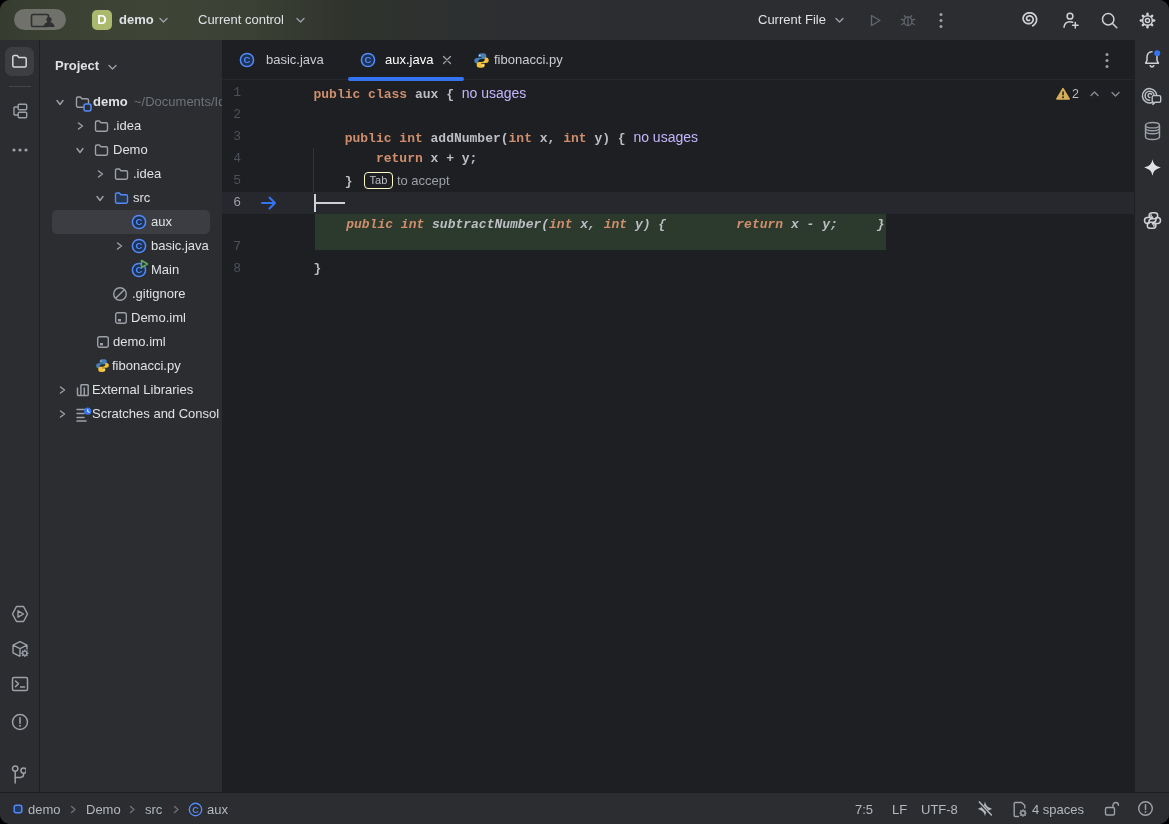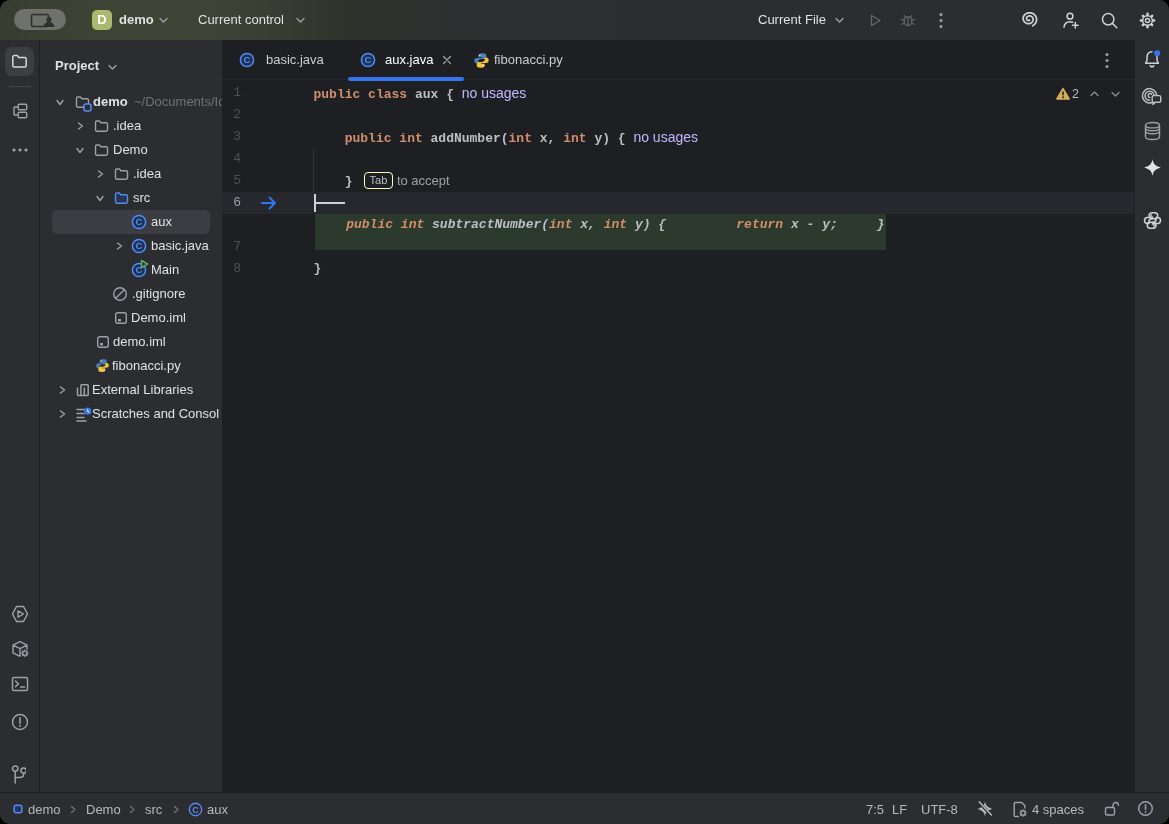--- a/index.html
+++ b/index.html
@@ -342,20 +342,21 @@
     <div class="ln" style="top:64px;">2</div>
     <div class="ln" style="top:86px;">3</div>
     <div class="ln" style="top:108px;">4</div>
     <div class="ln" style="top:130px;">5</div>
     <div class="ln" style="top:152px;color:#a1a3ab;">6</div>
     <div class="ln" style="top:196px;">7</div>
     <div class="ln" style="top:218px;">8</div>
 
     <div class="cl" style="top:42px;"><span class="kw">public class</span> aux {<span class="usages">  no usages</span></div>
     <div class="cl" style="top:86px;">    <span class="kw">public int</span> addNumber(<span class="kw">int</span> x, <span class="kw">int</span> y) {<span class="usages">  no usages</span></div>
+    <div class="cl" style="top:108px;">        <span class="kw">return</span> x + y;</div>
     <div class="cl" style="top:130px;">    }<span class="tabkey">Tab</span><span class="usages" style="font-size:13px;color:#9da0a8;"> to accept</span></div>
     <div class="cl" style="top:218px;">}</div>
 
     <svg class="abs" style="left:38px;top:155px;" width="18" height="16" viewBox="0 0 18 16">
       <path d="M2 8 L15 8 M9.5 2.5 L15 8 L9.5 13.5" fill="none" stroke="#3574f0" stroke-width="2" stroke-linecap="round" stroke-linejoin="round"></path>
     </svg>
 
     <div class="abs" style="left:92px;top:154px;width:2px;height:18px;background:#ced0d6;"></div>
     <div class="abs" style="left:92px;top:162px;width:31px;height:1.5px;background:#ced0d6;"></div>
 
@@ -423,21 +424,21 @@
       </svg>
     <div class="sb" style="left:145px;">src</div>
     <svg class="abs" style="left:172px;top:12px;" width="8" height="9" viewBox="0 0 8 9">
         <path d="M2.5 1.5 L6 4.5 L2.5 7.5" fill="none" stroke="#6f737a" stroke-width="1.3" stroke-linecap="round" stroke-linejoin="round"></path>
       </svg>
     <svg class="abs" style="left:188px;top:9px;" width="15" height="15" viewBox="0 0 16 16">
       <circle cx="8" cy="8" r="6.6" fill="none" stroke="#548af7" stroke-width="1.5"></circle>
       <text x="8" y="11.4" font-family="Liberation Sans" font-size="9.5" font-weight="bold" fill="#548af7" text-anchor="middle">C</text>
     </svg>
     <div class="sb" style="left:207px;">aux</div>
-    <div class="sb" style="left:855px;margin-left:11px;">7:5</div>
+    <div class="sb" style="left:855px;">7:5</div>
     <div class="sb" style="left:892px;">LF</div>
     <div class="sb" style="left:921px;">UTF-8</div>
 
     <svg class="abs" style="left:976px;top:7px;" width="18" height="18" viewBox="0 0 18 18">
       <path d="M9 1.6 C9.9 5.8 11.2 7.3 16.4 8.9 C11.2 10.5 9.9 12 9 16.2 C8.1 12 6.8 10.5 1.6 8.9 C6.8 7.3 8.1 5.8 9 1.6 Z" fill="#b4b8bf"></path>
       <path d="M3 2.2 L15.4 15.6" stroke="#2b2d30" stroke-width="3"></path>
       <path d="M3.4 1.9 L15.4 14.9" stroke="#b4b8bf" stroke-width="1.5" stroke-linecap="round"></path>
     </svg>
 
     <svg class="abs" style="left:1011px;top:8px;" width="17" height="17" viewBox="0 0 17 17">

